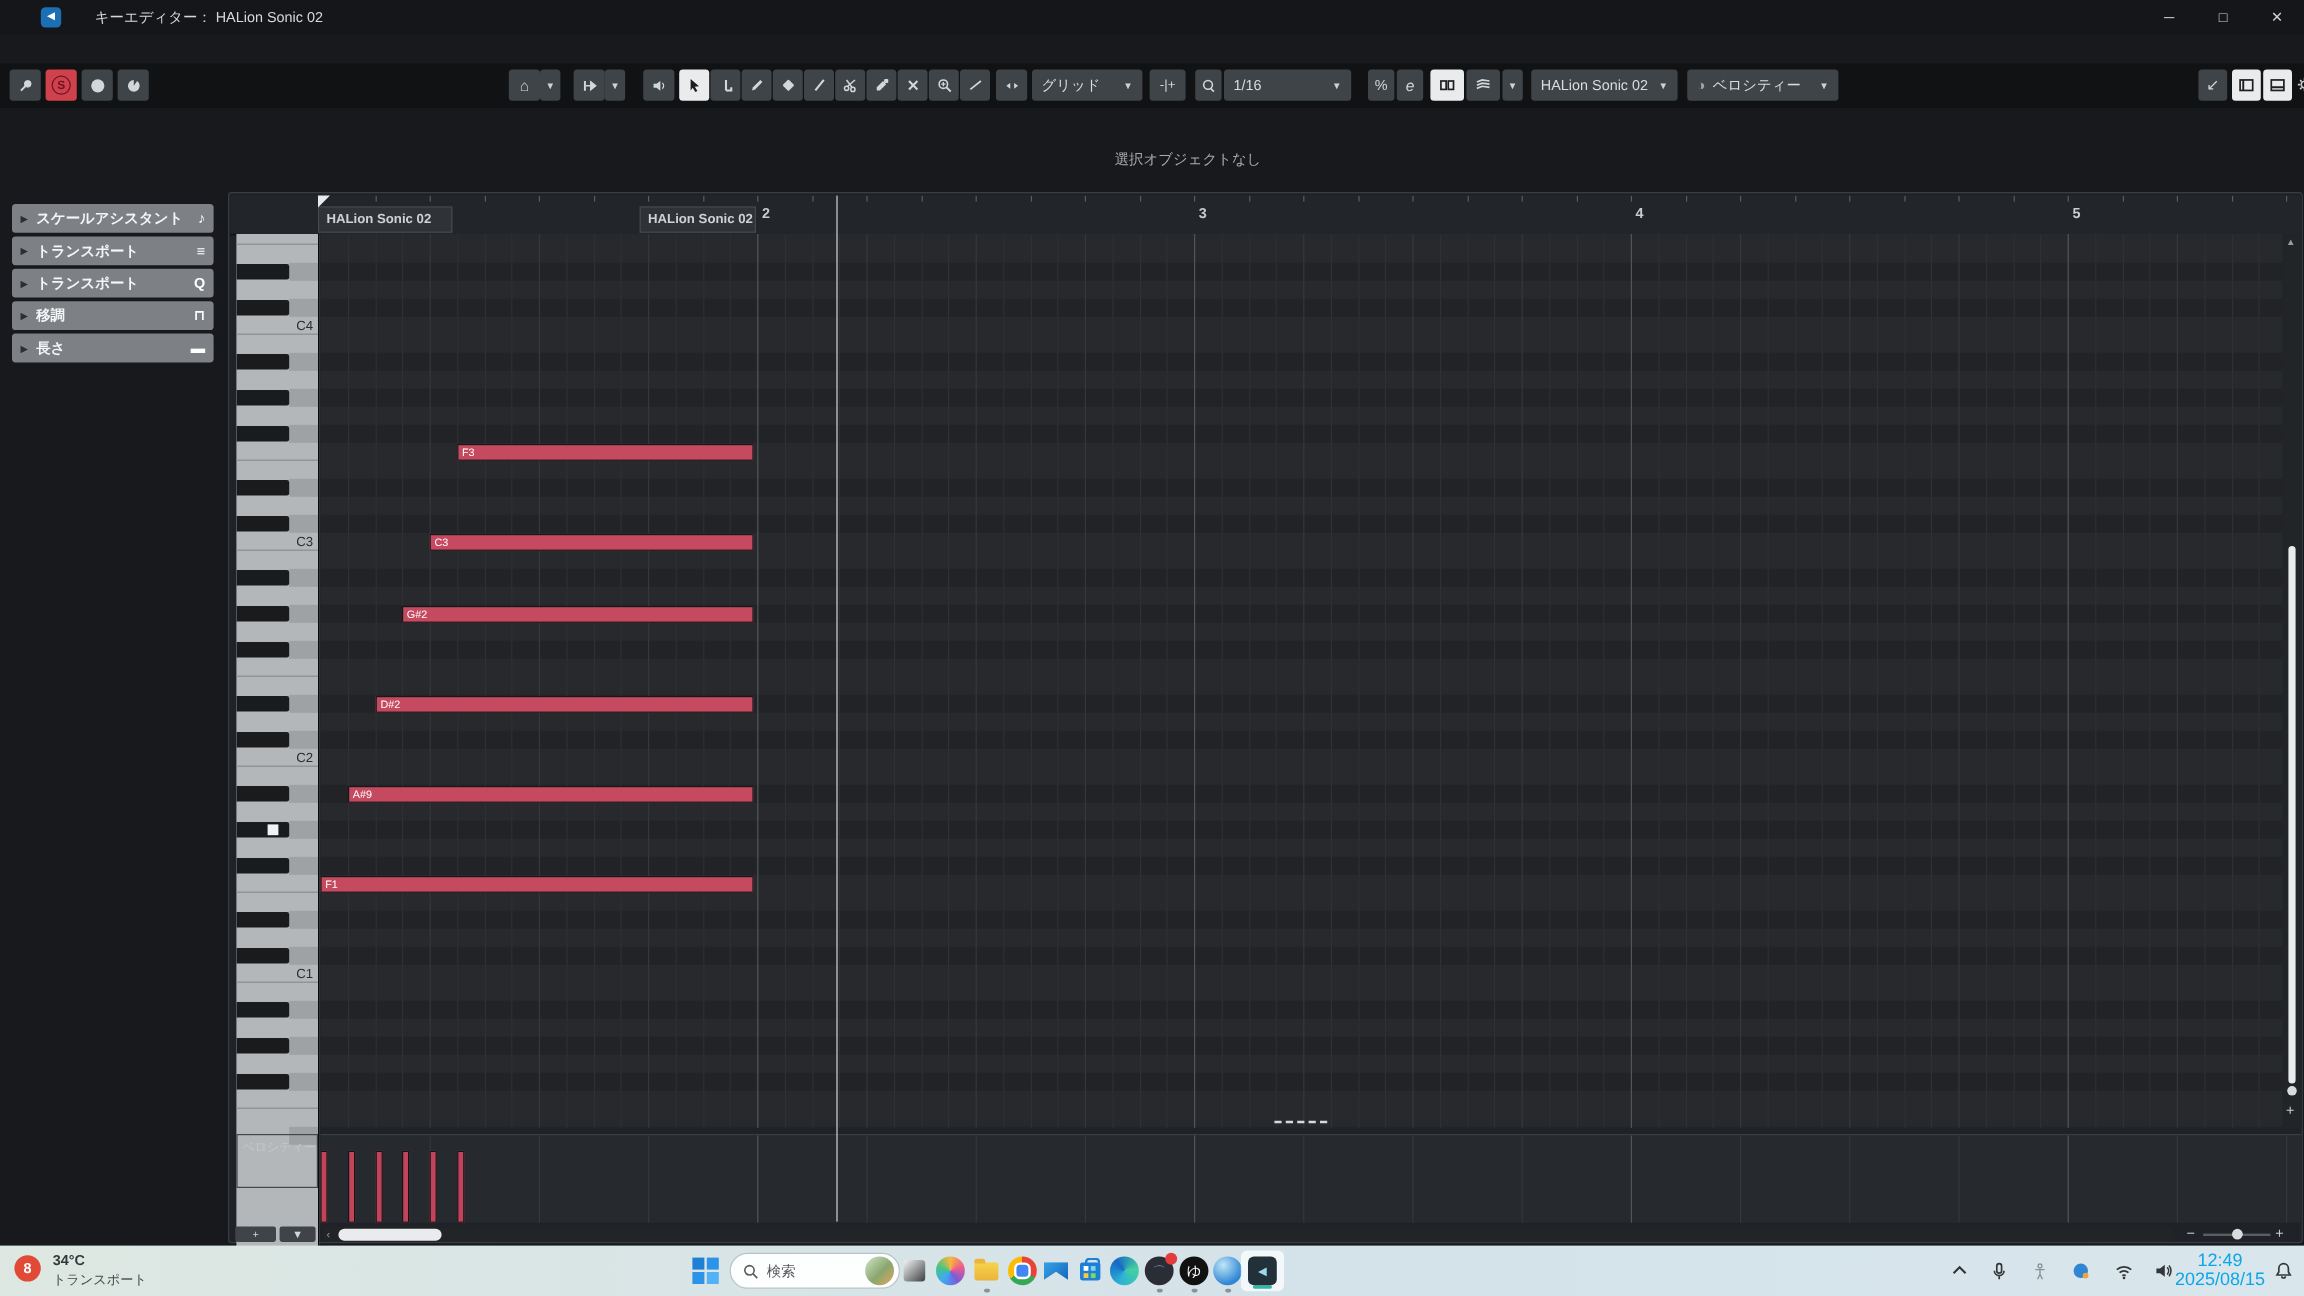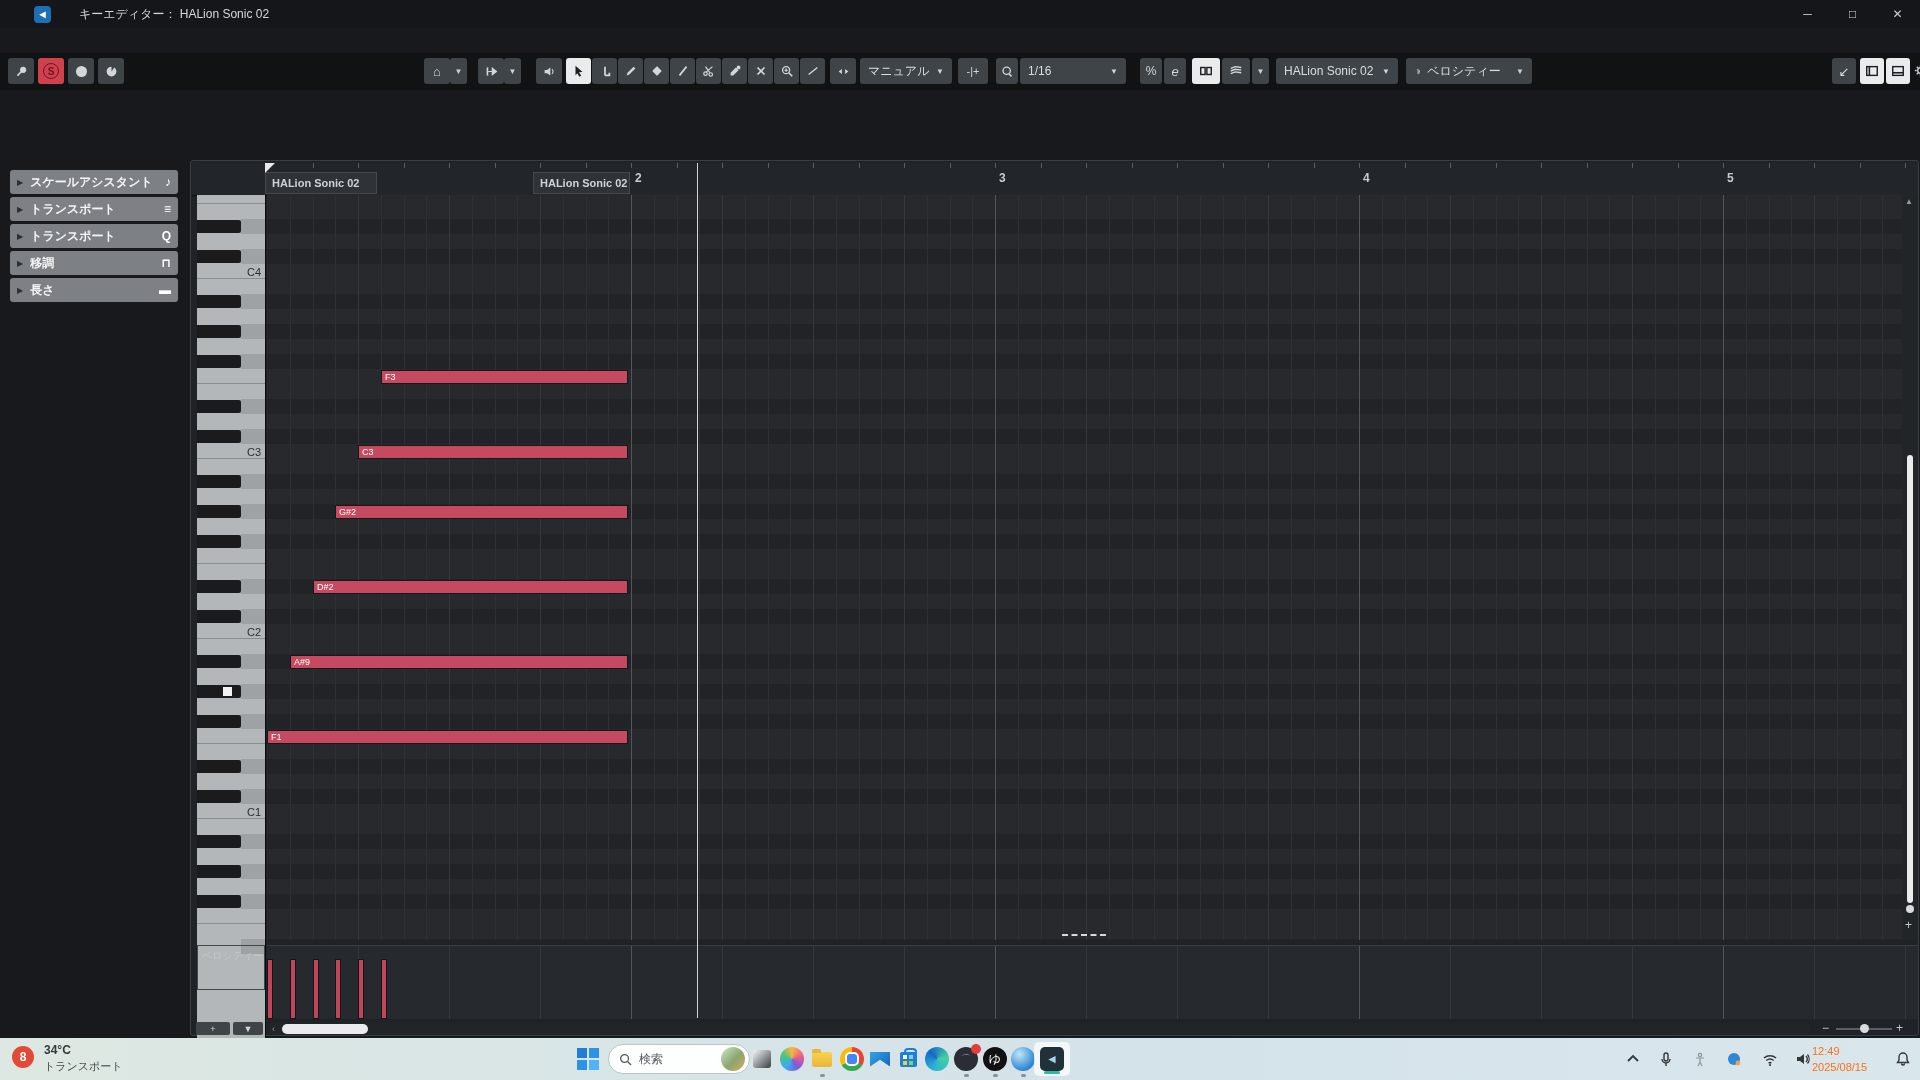--- a/index.html
+++ b/index.html
@@ -72,21 +72,21 @@
   #vthumb{left:1907px;top:455px;width:6px;height:448px;background:#e9ebec;border-radius:3px;}
   .zoomctl{color:#c8cbce;font-size:12px;}
   
   #taskbar{left:0;top:1038px;width:1920px;height:42px;background:linear-gradient(90deg,#dde8e2,#d4e2ea 60%,#d9e6ec);}
   .tkicon{position:absolute;top:1047px;width:24px;height:24px;border-radius:5px;display:flex;align-items:center;justify-content:center;}
   .tkdot{position:absolute;top:1074px;width:5px;height:3px;border-radius:2px;background:#8a9298;}
   #searchpill{left:608px;top:1044px;width:142px;height:30px;background:#fdfefe;border:1px solid #b9c4c9;border-radius:15px;
               display:flex;align-items:center;box-sizing:border-box;padding:0 4px 0 10px;}
   #searchtext{color:#55595c;font-size:12px;margin-left:7px;flex:1;}
   #searchimg{width:24px;height:24px;border-radius:12px;background:linear-gradient(135deg,#cfe6c9,#8aa66e 55%,#e0a85f);}
-  #traytime{position:absolute;top:1043px;left:1812px;width:76px;text-align:left;color:#f97316;font-size:11px;line-height:16px;}
+  #traytime{position:absolute;top:1043px;left:1812px;width:76px;text-align:center;color:#0ea5e9;font-size:15px;line-height:16px;}
   .trayic{position:absolute;top:1051px;color:#33373a;}
   #weatherbadge{left:12px;top:1046px;width:22px;height:22px;border-radius:11px;background:#e04a36;color:#fff;
                 font-size:12px;font-weight:bold;display:flex;align-items:center;justify-content:center;}
   #wtemp{left:44px;top:1043px;color:#35393c;font-size:12px;font-weight:bold;}
   #wcond{left:44px;top:1059px;color:#46494c;font-size:11px;}
 </style>
 </head>
 <body>
 
 <div id="stage">
@@ -199,21 +199,21 @@
         <svg class="ic" width="14" height="14" viewBox="0 0 16 16" fill="#d4d7d9" stroke="#d4d7d9">
           <line x1="3" y1="12" x2="13" y2="4" stroke-width="1.6"></line>
         </svg>
       </div>
       <div class="tbtn" style="left: 830px; width: 26px;">
         <svg class="ic" width="13" height="13" viewBox="0 0 16 16" fill="#d4d7d9" stroke="#d4d7d9">
           <path d="M2 8l4-3v6zM14 8l-4-3v6z" stroke="none"></path>
         </svg>
       </div>
       <div class="tbtn dd" style="left: 860px; width: 92px;">
-        <span class="ddlabel">マニュアル</span>
+        <span class="ddlabel">グリッド</span>
         <span class="tarrow">▼</span>
       </div>
       <div class="tbtn" style="left: 958px; width: 30px;">
         <span style="font-size:11px">-|+</span>
       </div>
       <div class="tbtn" style="left: 996px; width: 22px;">
         <svg class="ic" width="13" height="13" viewBox="0 0 16 16" fill="#d4d7d9" stroke="#d4d7d9">
           <circle cx="7" cy="7" r="4.5" fill="none" stroke-width="1.6"></circle>
           <line x1="10" y1="11" x2="13" y2="14" stroke-width="1.8"></line>
         </svg>
@@ -268,20 +268,21 @@
       </div>
       <div style="position: absolute; left: 1913px; top: 10px;">
         <svg class="ic" width="15" height="15" viewBox="0 0 16 16" fill="#c8cbce" stroke="#c8cbce">
           <circle cx="8" cy="8" r="3" fill="none" stroke-width="1.5"></circle>
           <path d="M8 2v2M8 12v2M2 8h2M12 8h2M4 4l1.4 1.4M12 4l-1.4 1.4M4 12l1.4-1.4M12 12l-1.4-1.4" stroke-width="1.5"></path>
         </svg>
       </div>
     </div>
 
 
+  <div class="abs" id="statusline">選択オブジェクトなし</div>
 
   <div id="inspector">
       <div class="insp" style="top: 170px;">
         <div class="tri">▶</div>
         <div>スケールアシスタント</div>
         <div class="iic">♪</div>
       </div>
       <div class="insp" style="top: 197px;">
         <div class="tri">▶</div>
         <div>トランスポート</div>

